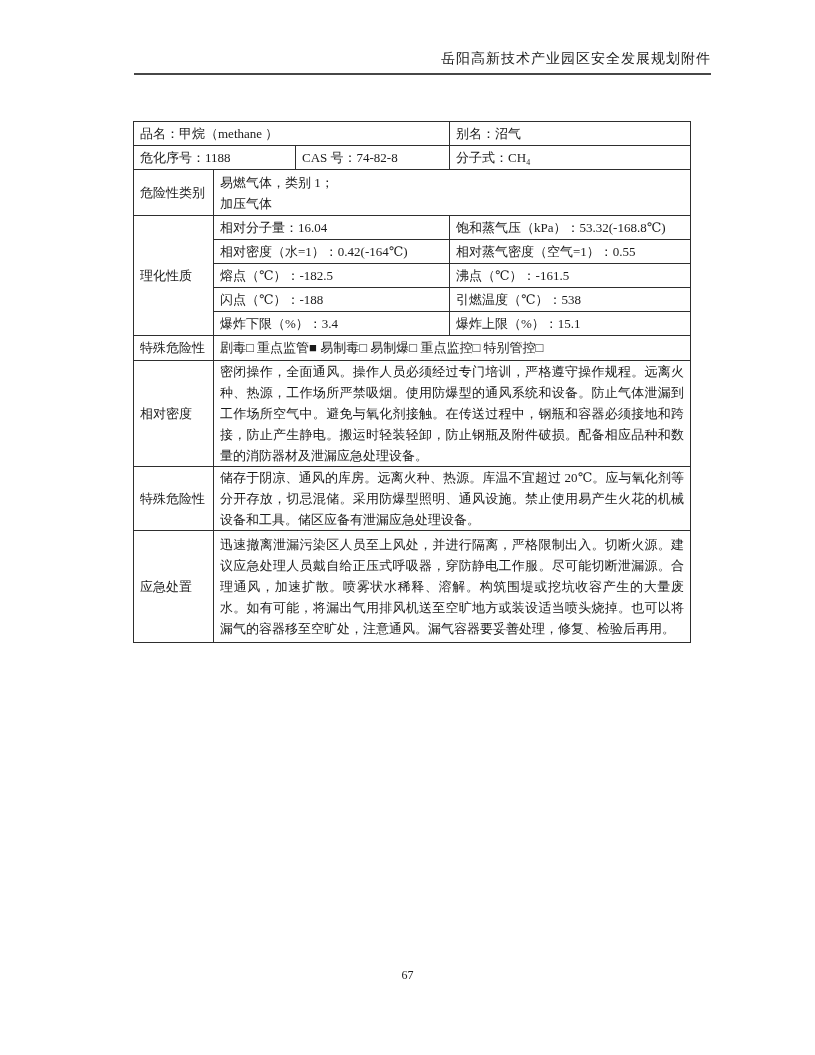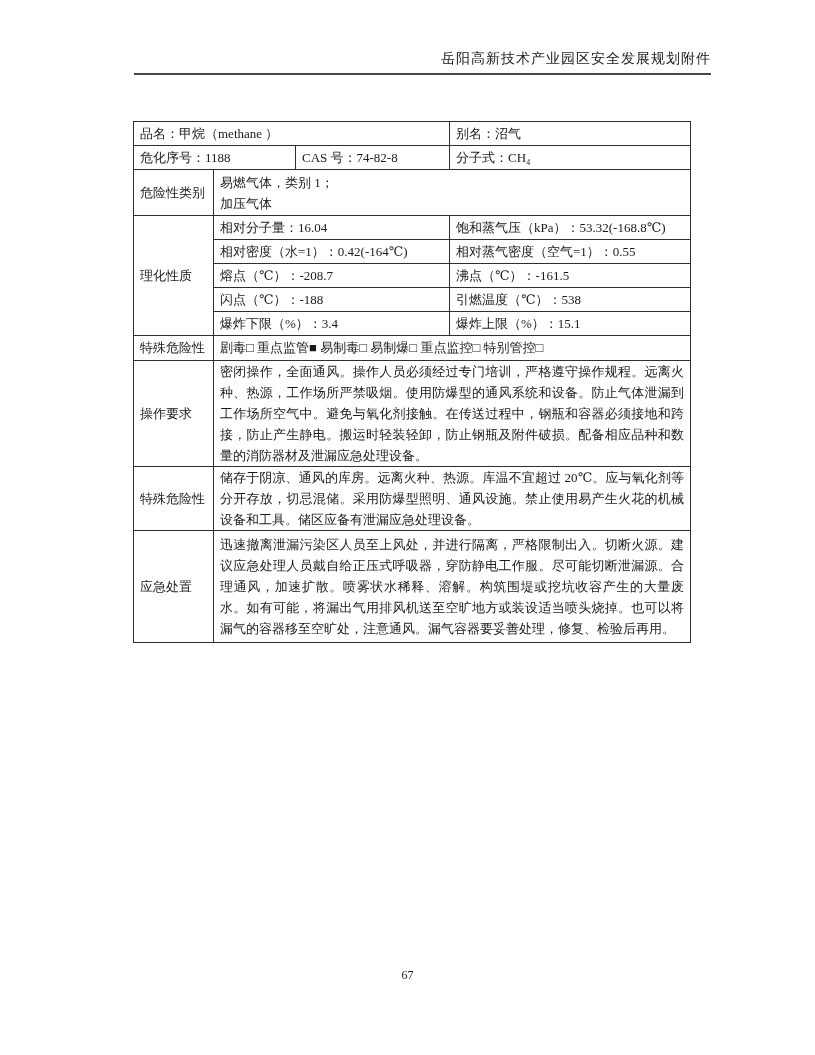--- a/index.html
+++ b/index.html
@@ -96,37 +96,37 @@
       <tr style="height:24px">
         <td class="label-cell" rowspan="5">理化性质</td>
         <td colspan="2">相对分子量：16.04</td>
         <td>饱和蒸气压（kPa）：53.32(-168.8℃)</td>
       </tr>
       <tr style="height:24px">
         <td colspan="2">相对密度（水=1）：0.42(-164℃)</td>
         <td>相对蒸气密度（空气=1）：0.55</td>
       </tr>
       <tr style="height:24px">
-        <td colspan="2">熔点（℃）：-208.7</td>
+        <td colspan="2">熔点（℃）：-182.5</td>
         <td>沸点（℃）：-161.5</td>
       </tr>
       <tr style="height:24px">
         <td colspan="2">闪点（℃）：-188</td>
         <td>引燃温度（℃）：538</td>
       </tr>
       <tr style="height:24px">
         <td colspan="2">爆炸下限（%）：3.4</td>
         <td>爆炸上限（%）：15.1</td>
       </tr>
       <tr style="height:25px">
         <td class="label-cell">特殊危险性</td>
         <td colspan="3">剧毒□ 重点监管■ 易制毒□ 易制爆□ 重点监控□ 特别管控□</td>
       </tr>
       <tr style="height:105px">
-        <td class="label-cell">操作要求</td>
+        <td class="label-cell">相对密度</td>
         <td colspan="3" class="para-cell">密闭操作，全面通风。操作人员必须经过专门培训，严格遵守操作规程。远离火种、热源，工作场所严禁吸烟。使用防爆型的通风系统和设备。防止气体泄漏到工作场所空气中。避免与氧化剂接触。在传送过程中，钢瓶和容器必须接地和跨接，防止产生静电。搬运时轻装轻卸，防止钢瓶及附件破损。配备相应品种和数量的消防器材及泄漏应急处理设备。</td>
       </tr>
       <tr style="height:62px">
         <td class="label-cell">特殊危险性</td>
         <td colspan="3" class="para-cell">储存于阴凉、通风的库房。远离火种、热源。库温不宜超过 20℃。应与氧化剂等分开存放，切忌混储。采用防爆型照明、通风设施。禁止使用易产生火花的机械设备和工具。储区应备有泄漏应急处理设备。</td>
       </tr>
       <tr style="height:112px">
         <td class="label-cell">应急处置</td>
         <td colspan="3" class="para-cell">迅速撤离泄漏污染区人员至上风处，并进行隔离，严格限制出入。切断火源。建议应急处理人员戴自给正压式呼吸器，穿防静电工作服。尽可能切断泄漏源。合理通风，加速扩散。喷雾状水稀释、溶解。构筑围堤或挖坑收容产生的大量废水。如有可能，将漏出气用排风机送至空旷地方或装设适当喷头烧掉。也可以将漏气的容器移至空旷处，注意通风。漏气容器要妥善处理，修复、检验后再用。</td>
       </tr>

